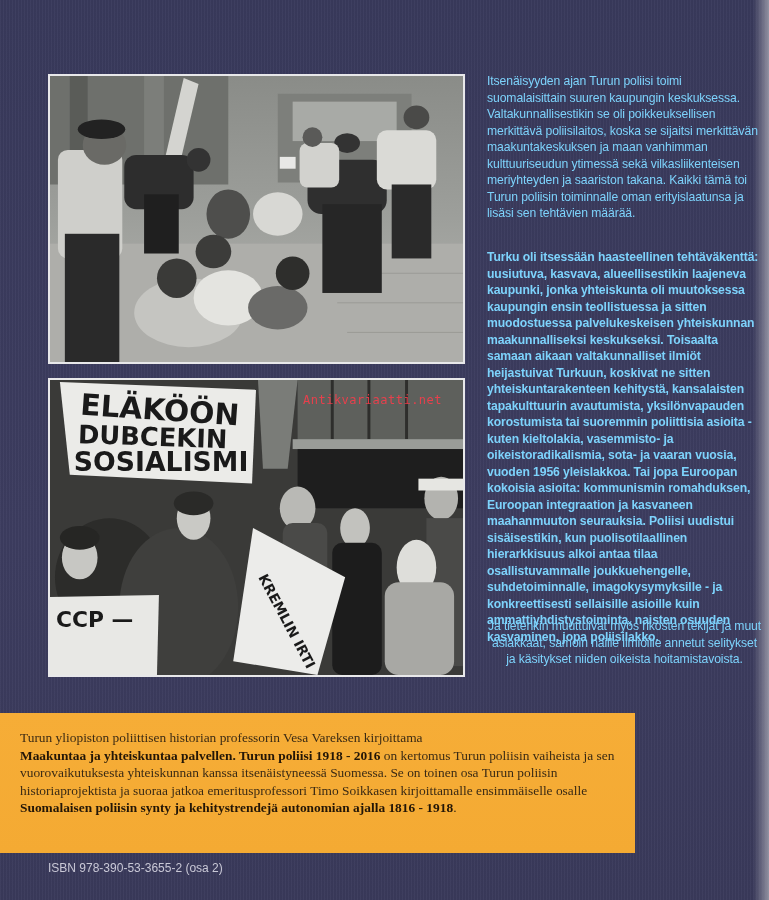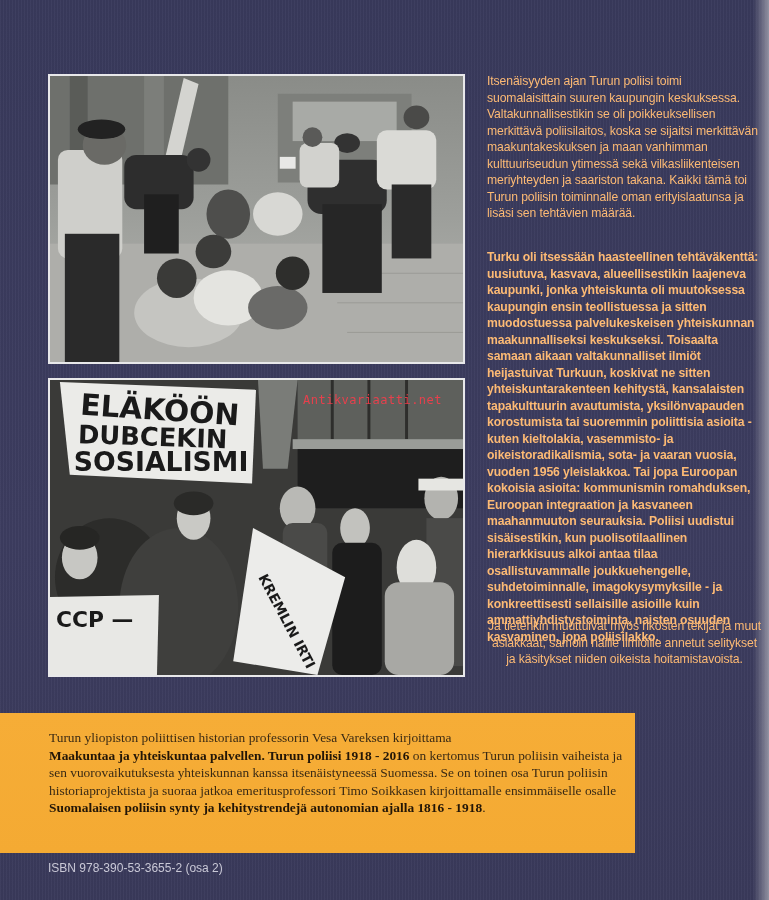--- a/index.html
+++ b/index.html
@@ -22,32 +22,32 @@
     position: absolute; left: 48px; width: 417px;
     border: 2px solid #e8e8ea; box-sizing: border-box;
     overflow: hidden; background: #888;
   }
   .photo-1 { top: 74px; height: 290px; }
   .photo-2 { top: 378px; height: 299px; }
   .photo svg { display: block; width: 100%; height: 100%; }
 
   .body-text {
     position: absolute; left: 487px; width: 275px;
-    color: #fdba74; font-size: 12.2px; line-height: 16.5px;
+    color: #7dd3fc; font-size: 12.2px; line-height: 16.5px;
     letter-spacing: -0.1px;
   }
   .para-1 { top: 73px; }
   .para-2 { top: 249px; font-weight: bold; }
   .para-3 { top: 618px; text-align: center; }
   .body-text p { margin: 0; }
 
   .blurb {
     position: absolute; left: 0; top: 713px; width: 635px; height: 140px;
     background: linear-gradient(180deg, #f6ad37 0%, #f4aa33 100%);
-    box-sizing: border-box; padding: 16px 10px 0 49px;
+    box-sizing: border-box; padding: 16px 10px 0 20px;
     font-family: "Liberation Serif", serif; font-size: 13.4px; line-height: 17.6px;
     color: #3a2a14;
   }
   .blurb b { color: #231607; margin-top: 27px; }
 
   .isbn {
     position: absolute; left: 48px; top: 861px;
     color: #c9c8d6; font-size: 12px;
   }
   .watermark {

